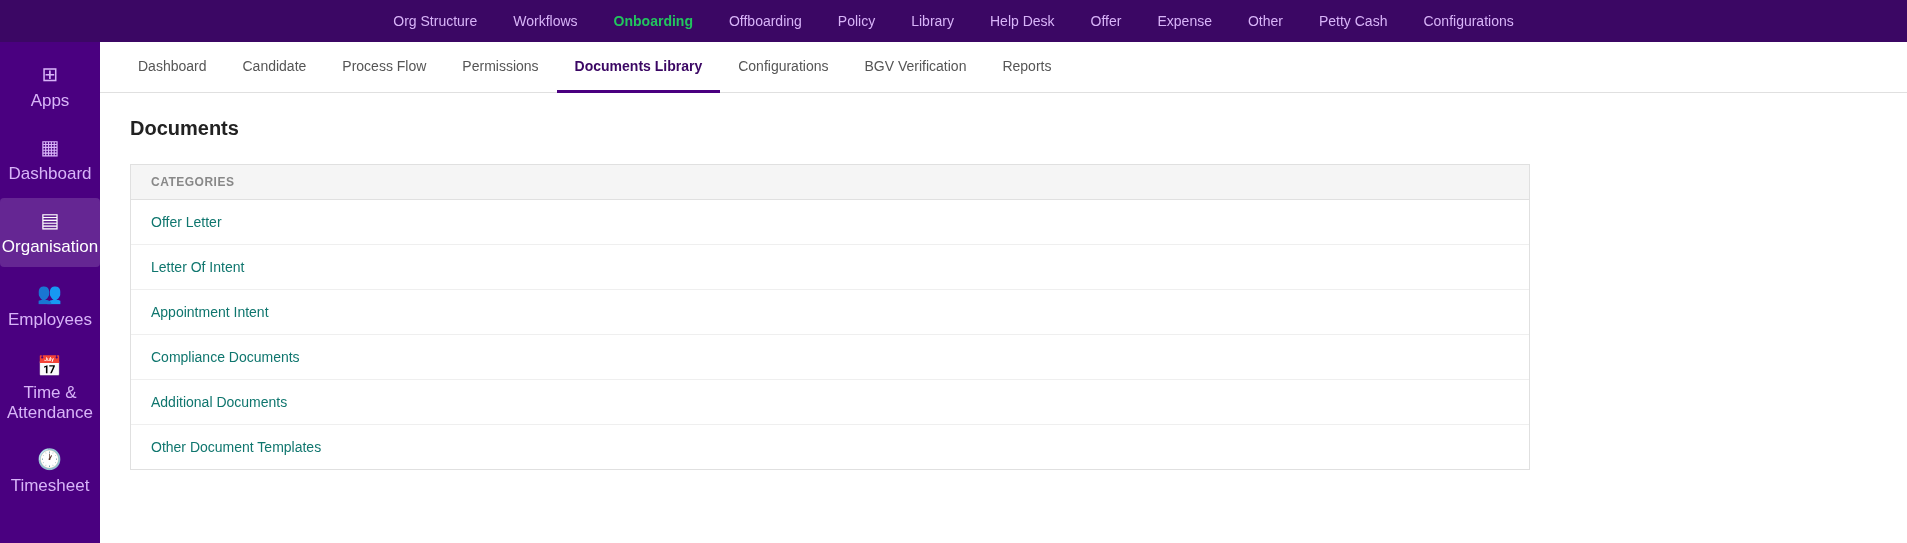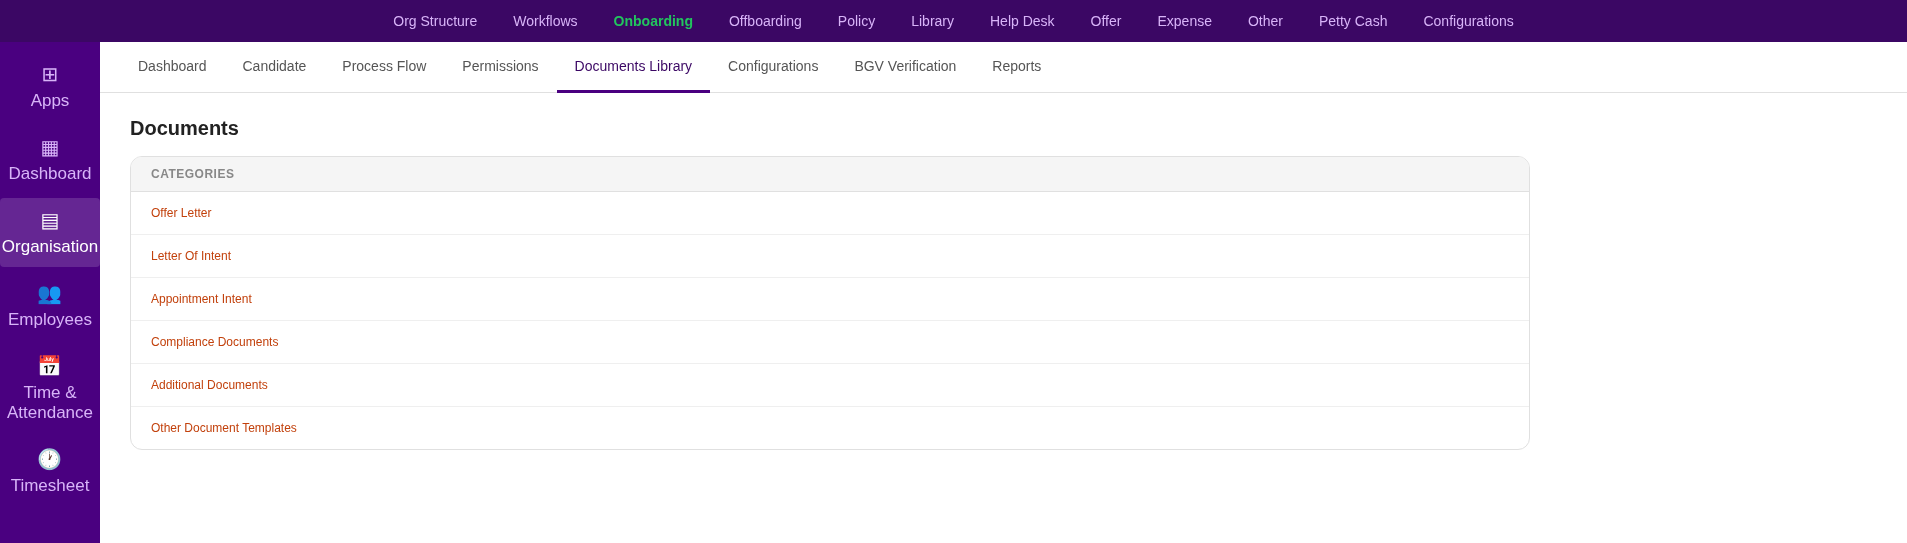--- a/index.html
+++ b/index.html
@@ -91,57 +91,57 @@
       padding: 16px 18px;
       font-size: 14px;
       color: #555;
       cursor: pointer;
       white-space: nowrap;
       border-bottom: 3px solid transparent;
       margin-bottom: -1px;
     }
     .sub-nav-item.active {
       color: #3b0764;
-      font-weight: 400;
+      font-weight: 700;
       border-bottom: 3px solid #4a0080;
     }
 
     
     .page-content {
       padding: 24px 30px;
       flex: 1;
       background: #fff;
     }
     .page-title {
       font-size: 20px;
       font-weight: bold;
       color: #222;
-      margin-bottom: 16px;
+      margin-bottom: 24px;
     }
 
     
     .categories-section {
       border: 1px solid #e0e0e0;
-      border-radius: 12px;
+      border-radius: 0;
       overflow: hidden;
       max-width: 1400px;
     }
     .categories-header {
       background: #f5f5f5;
       padding: 10px 20px;
       font-size: 12px;
       font-weight: bold;
       color: #888;
       letter-spacing: 0.5px;
       border-bottom: 1px solid #e0e0e0;
     }
     .category-row {
       padding: 14px 20px;
-      font-size: 12px;
-      color: #c2410c;
+      font-size: 14px;
+      color: #0f766e;
       border-bottom: 1px solid #efefef;
       cursor: pointer;
     }
     .category-row:last-child { border-bottom: none; }
   </style>
 </head>
 <body>
 
 <div class="top-nav">
 <a>Org Structure</a>

